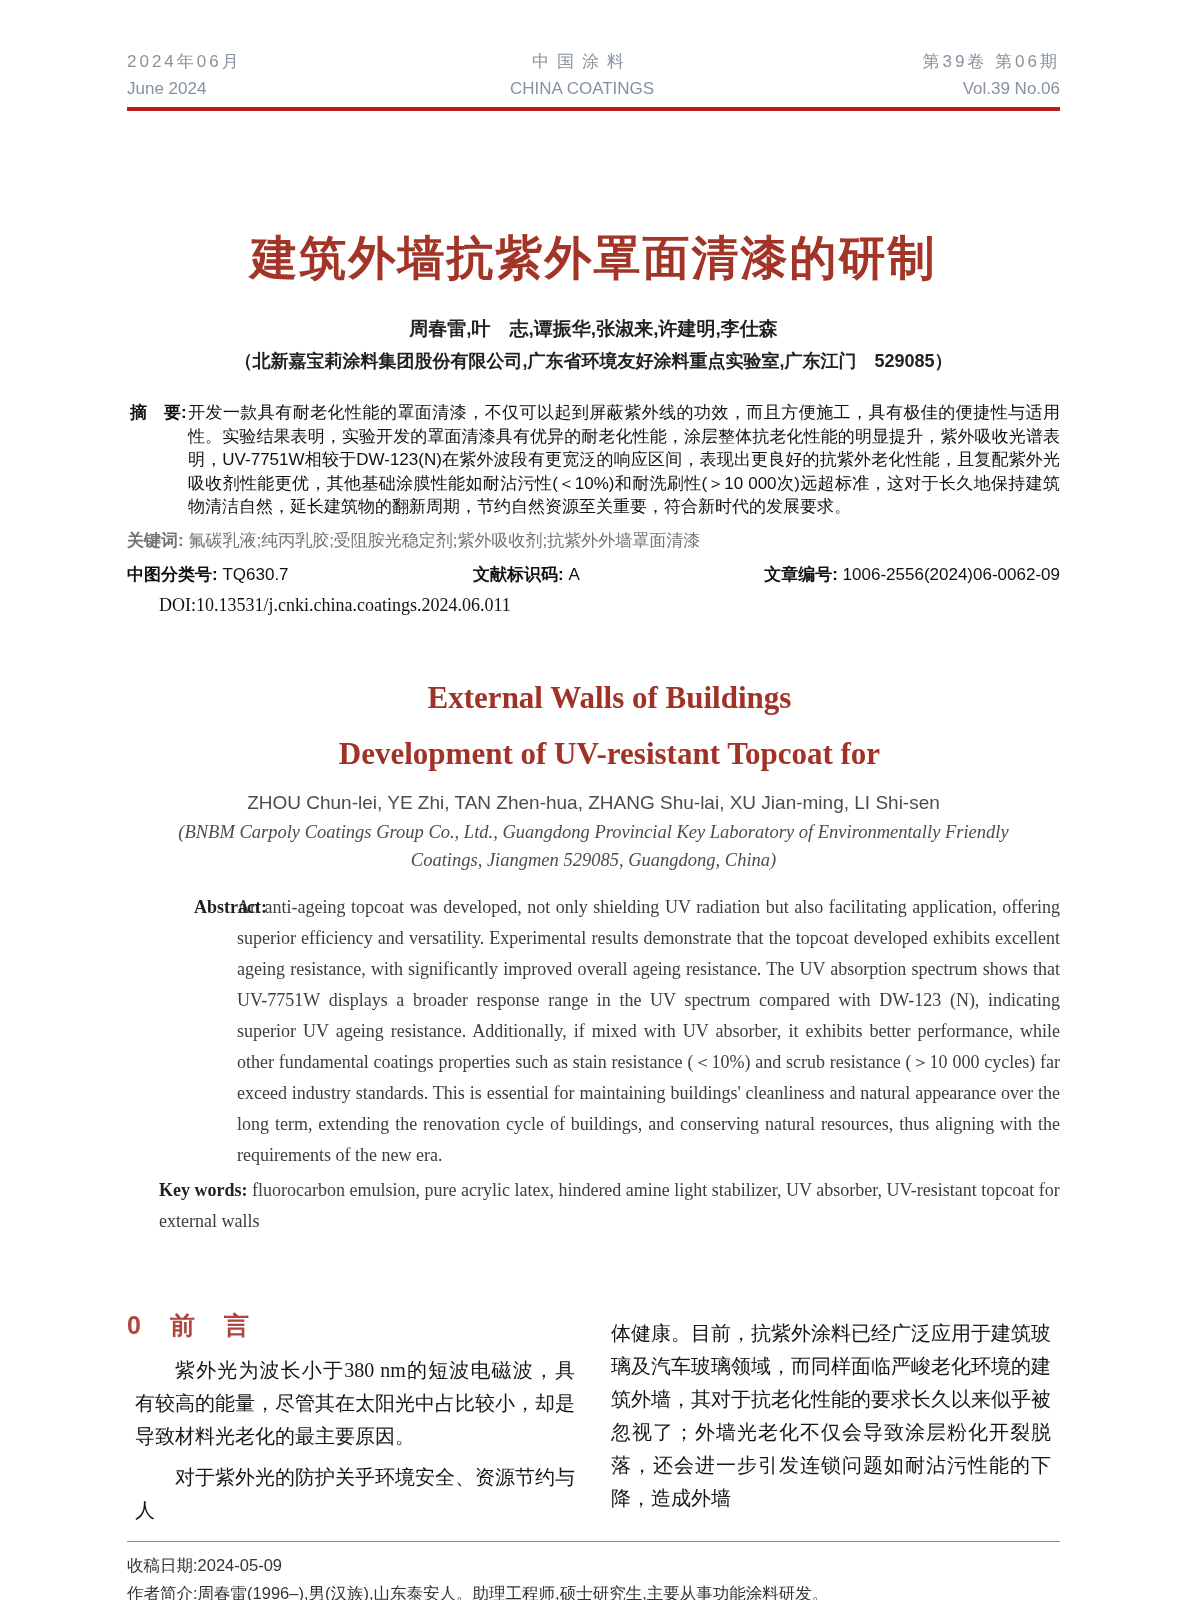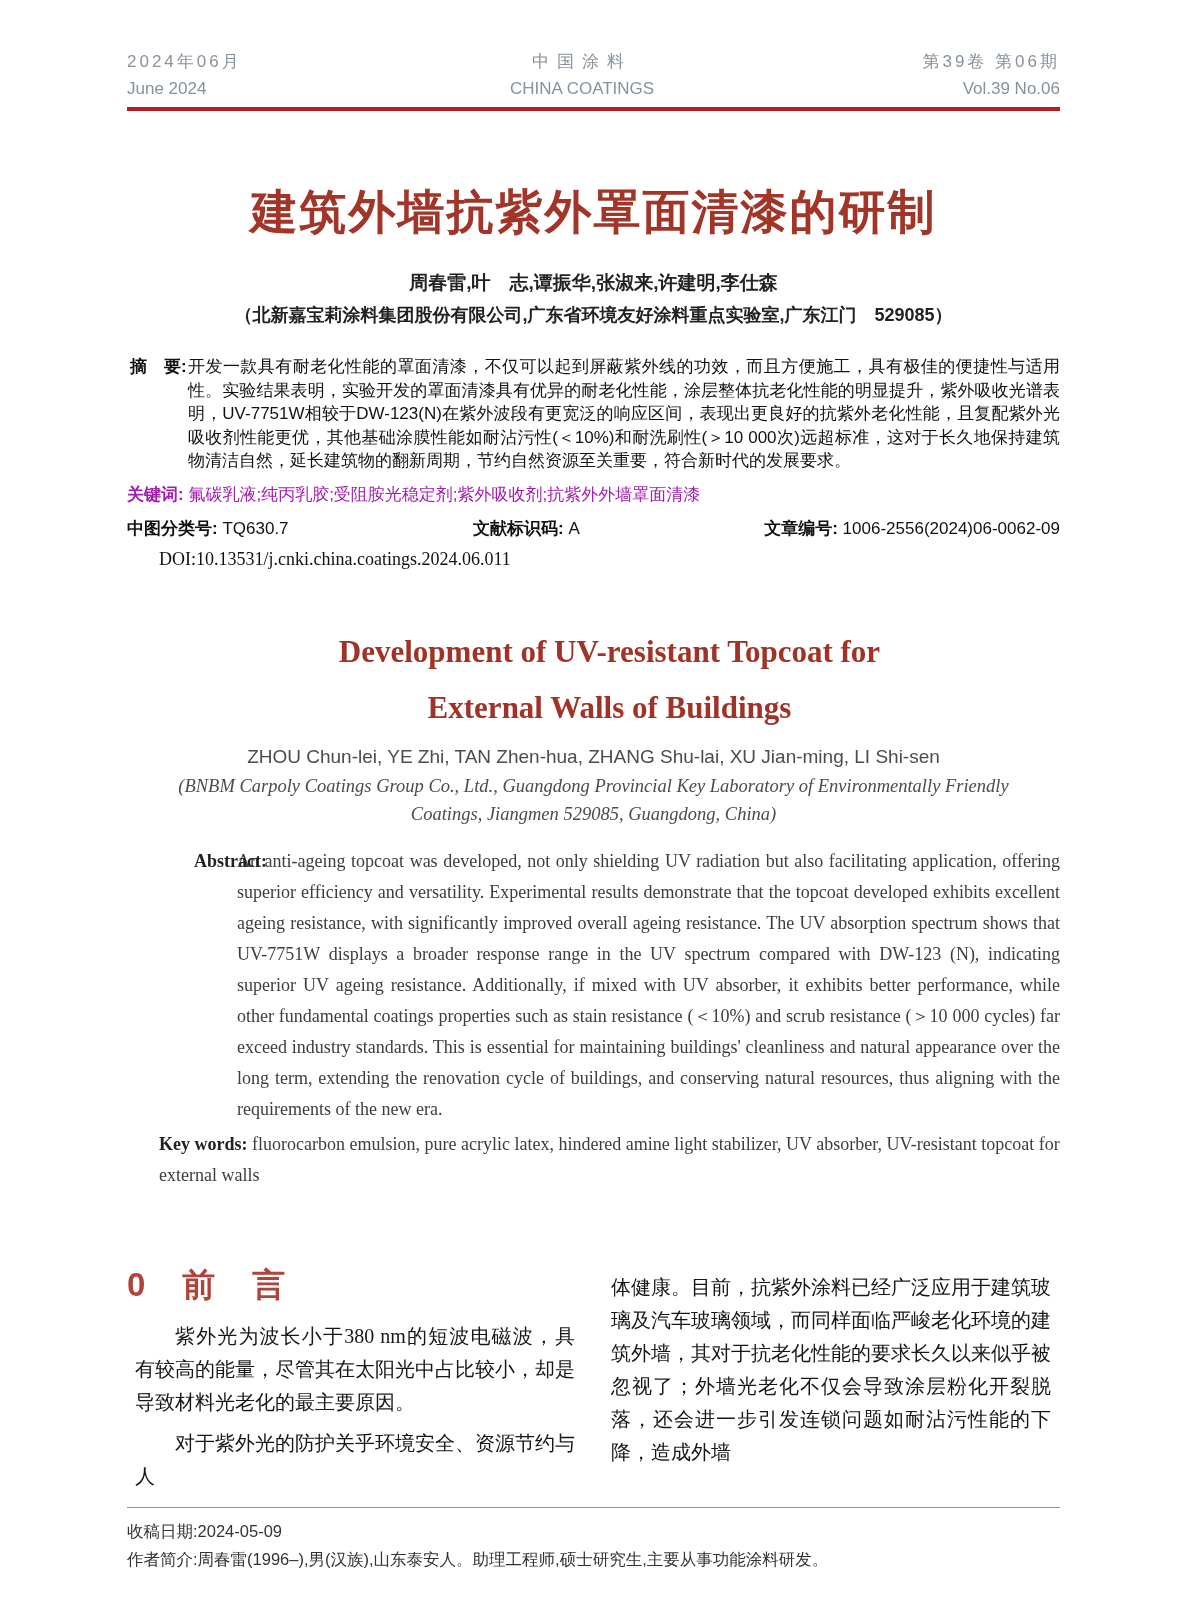--- a/index.html
+++ b/index.html
@@ -21,34 +21,34 @@
     border-bottom:4px solid #b91c1c;padding-bottom:5px;
   }
   .jh-col{display:flex;flex-direction:column;}
   .jh-center{text-align:center;}
   .jh-right{text-align:right;}
   .jh-cn{letter-spacing:3px;}
   .jh-center .jh-cn{letter-spacing:8px;}
 
   
   .cn-title{
-    margin-top:70px;text-align:center;
+    margin-top:116px;text-align:center;
     font-size:47px;font-weight:bold;letter-spacing:2px;
     color:#a23528;
   }
   .cn-authors{margin-top:26px;text-align:center;font-size:19px;font-weight:bold;color:#222;}
   .cn-affiliation{margin-top:7px;text-align:center;font-size:18px;font-weight:bold;color:#222;}
 
   
   .abstract-block{
     margin-top:28px;position:relative;padding-left:61px;
     font-size:17px;line-height:23.5px;text-align:justify;color:#111;
   }
   .abstract-label{position:absolute;left:3px;top:0;font-weight:bold;white-space:pre;}
-  .keywords-line{margin-top:10px;font-size:17px;line-height:23px;color:#a21caf;}
+  .keywords-line{margin-top:10px;font-size:17px;line-height:23px;color:#737373;}
   .keywords-line .lbl{font-weight:bold;}
 
   .meta-row{
     margin-top:11px;display:flex;justify-content:space-between;
     font-size:17px;color:#111;
   }
   .meta-row .lbl{font-weight:bold;}
   .doi-line{margin-top:9px;font-size:18px;color:#111;}
 
   
@@ -67,21 +67,21 @@
     font-size:18px;line-height:31px;text-align:justify;color:#3d3d3d;
   }
   .en-abstract .abstract-label{color:#222;}
   .en-keywords{margin-top:4px;font-size:18px;line-height:31px;color:#3d3d3d;}
   .en-keywords .lbl{font-weight:bold;color:#222;}
 
   
   .intro{margin-top:72px;display:flex;gap:20px;}
   .intro .col{width:456px;}
   .section-heading{
-    font-size:33px;font-weight:bold;color:#b0443a;
+    font-size:25px;font-weight:bold;color:#b0443a;
     margin-bottom:12px;letter-spacing:2px;
   }
   .intro p{
     margin:8px;font-family:"Liberation Serif",serif;
     font-size:20px;line-height:33px;text-align:justify;color:#161616;
   }
   .intro p.indent{text-indent:2em;}
 
   
   .footnote{
@@ -134,22 +134,22 @@
     </span>
     <span>
       <span class="lbl">文章编号:</span>
       <span>1006-2556(2024)06-0062-09</span>
     </span>
   </div>
 
   <div class="doi-line serif">DOI:10.13531/j.cnki.china.coatings.2024.06.011</div>
 
   <div class="en-title serif">
+    <div>External Walls of Buildings</div>
     <div>Development of UV-resistant Topcoat for</div>
-    <div>External Walls of Buildings</div>
   </div>
   <div class="en-authors">ZHOU Chun-lei, YE Zhi, TAN Zhen-hua, ZHANG Shu-lai, XU Jian-ming, LI Shi-sen</div>
   <div class="en-affiliation serif">(BNBM Carpoly Coatings Group Co., Ltd., Guangdong Provincial Key Laboratory of Environmentally Friendly Coatings, Jiangmen 529085, Guangdong, China)</div>
 
   <div class="en-abstract serif">
     <span class="abstract-label serif">Abstract:</span>
     <span>An anti-ageing topcoat was developed, not only shielding UV radiation but also facilitating application, offering superior efficiency and versatility. Experimental results demonstrate that the topcoat developed exhibits excellent ageing resistance, with significantly improved overall ageing resistance. The UV absorption spectrum shows that UV-7751W displays a broader response range in the UV spectrum compared with DW-123 (N), indicating superior UV ageing resistance. Additionally, if mixed with UV absorber, it exhibits better performance, while other fundamental coatings properties such as stain resistance (＜10%) and scrub resistance (＞10 000 cycles) far exceed industry standards. This is essential for maintaining buildings' cleanliness and natural appearance over the long term, extending the renovation cycle of buildings, and conserving natural resources, thus aligning with the requirements of the new era.</span>
   </div>
 
   <div class="en-keywords serif">

